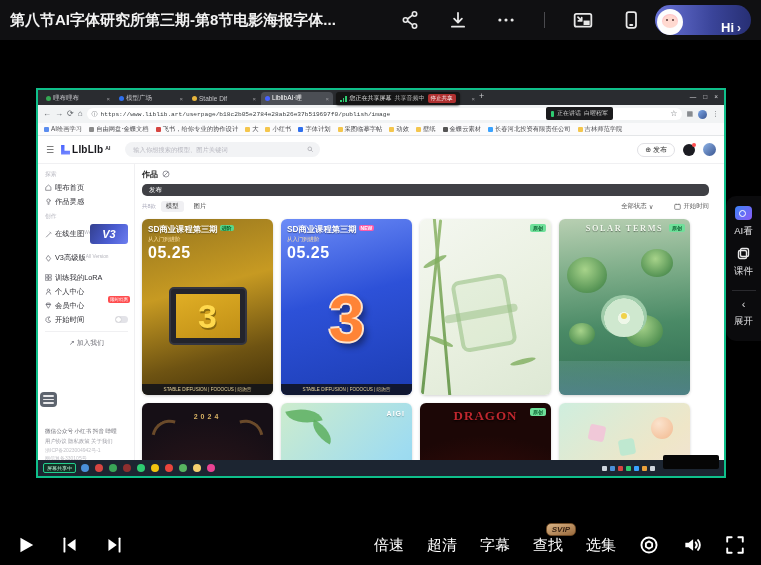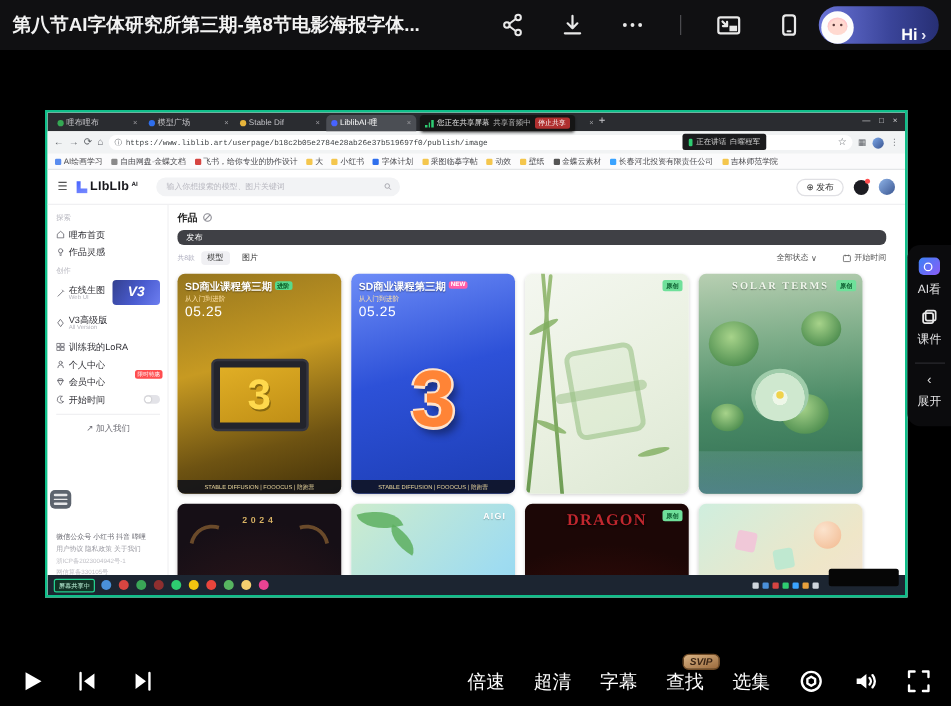--- a/index.html
+++ b/index.html
@@ -94,21 +94,21 @@
   .bell::after{content:"";position:absolute;right:-1px;top:-1px;width:4px;height:4px;border-radius:50%;background:#ff4d4f;}
   .lib-avatar{width:13px;height:13px;border-radius:50%;background:linear-gradient(135deg,#8fb4e8,#3a5590);}
 
   .lib-body{display:flex;height:300px;background:#fff;}
   .lib-sidebar{width:97px;border-right:1px solid #f0f0f2;padding:4px 6px 3px 7px;display:flex;
           flex-direction:column;gap:3px;}
   .sec{font-size:5.8px;color:#b8b8c0;margin-top:2px;}
   .sitem{display:flex;align-items:center;gap:3px;font-size:7.3px;color:#2f2f35;min-height:11px;position:relative;}
   .sic{width:7px;height:7px;flex:0 0 auto;}
   .sic path,.sic circle,.sic rect,.sic polygon{stroke:#6b6b74;stroke-width:1;fill:none;stroke-linecap:round;stroke-linejoin:round;}
-  .stext{display:flex;flex-direction:column;line-height:1.15;}
+  .stext{display:flex;flex-direction:row;line-height:1.15;}
   .ssub{font-size:4.8px;color:#b4b4bc;}
   .v3badge{position:absolute;right:0;top:0;width:38px;height:20px;border-radius:3px;
           background:linear-gradient(120deg,#33408f 0%,#4a5cd0 55%,#6d7ef0 100%);
           color:#fff;font-size:11px;font-weight:800;font-style:italic;display:flex;align-items:center;
           justify-content:center;}
   .sitem.tall{min-height:21px;}
   .member-badge{position:absolute;right:-2px;top:-4px;background:#ff4d4f;color:#fff;font-size:4.5px;
           padding:1px 2px;border-radius:2px;white-space:nowrap;}
   .toggle{margin-left:auto;width:13px;height:7px;background:#e3e3e8;border-radius:4px;position:relative;}
   .toggle::after{content:"";position:absolute;left:1px;top:1px;width:5px;height:5px;border-radius:50%;background:#fff;
@@ -136,21 +136,21 @@
   .calico rect,.calico path{stroke:#666;stroke-width:1;fill:none;}
 
   .cards{margin-top:7px;display:grid;grid-template-columns:repeat(4,131px);gap:8px;}
   .card{width:131px;height:176px;border-radius:6px;position:relative;overflow:hidden;
         box-shadow:0 1px 3px rgba(0,0,0,.18);}
   .c-head{display:flex;align-items:flex-start;gap:2px;padding:6px 6px 0;}
   .c-title{font-size:8.3px;font-weight:800;color:#fff;text-shadow:0 1px 1px rgba(0,0,0,.4);line-height:1.05;}
   .c-tag{font-size:5px;padding:0 2px;border-radius:2px;background:#58d98b;color:#06521f;font-weight:700;flex:0 0 auto;}
   .c-tag.pink{background:#ff5ca8;color:#fff;}
   .c-sub{font-size:5.4px;color:#ffe2a8;padding:2px 0 0 6px;}
-  .c-date{font-size:11px;font-weight:400;color:#fff;padding:1px 12px 0 6px;letter-spacing:.5px;}
+  .c-date{font-size:16px;font-weight:700;color:#fff;padding:1px 12px 0 6px;letter-spacing:.5px;}
   .c-footer{position:absolute;bottom:0;left:0;right:0;height:11px;background:rgba(14,16,26,.85);
         color:#e7d49c;font-size:4.6px;line-height:11px;text-align:center;white-space:nowrap;overflow:hidden;}
   .c-badge{position:absolute;top:5px;right:5px;font-size:5px;padding:1px 3px;border-radius:2px;
         background:#6fe09a;color:#0a5c2e;font-weight:700;z-index:3;}
   .c-tag:empty,.c-badge:empty,.c-sub:empty,.c-date:empty,.c-footer:empty,.c-title:empty{display:none;}
 
   .t-amber{background:linear-gradient(165deg,#96761f 0%,#c79a22 40%,#6e5312 75%,#433108 100%);}
   .tv{position:absolute;left:50%;top:55%;transform:translate(-50%,-50%);width:78px;height:58px;
         background:#23242c;border-radius:5px;border:2px solid #34353f;}
   .tv-screen{position:absolute;inset:5px;background:linear-gradient(160deg,#e0ae25,#c08f16);

